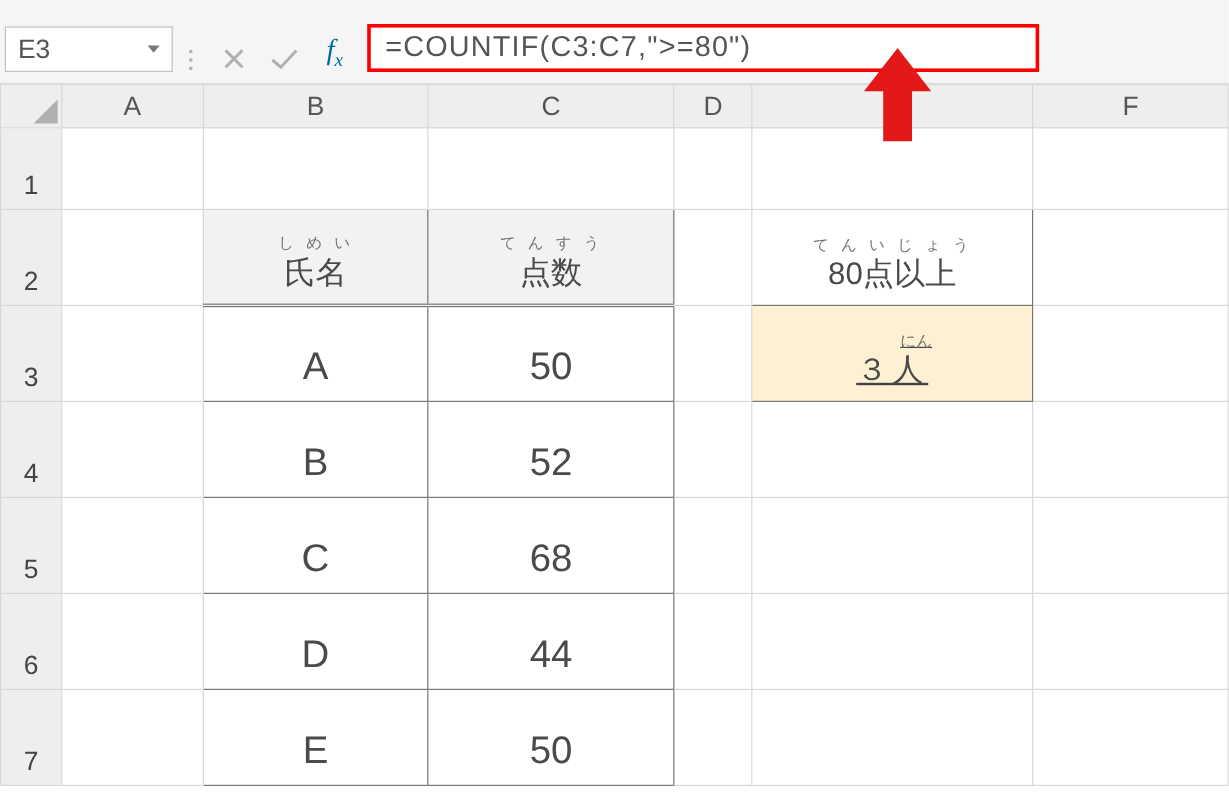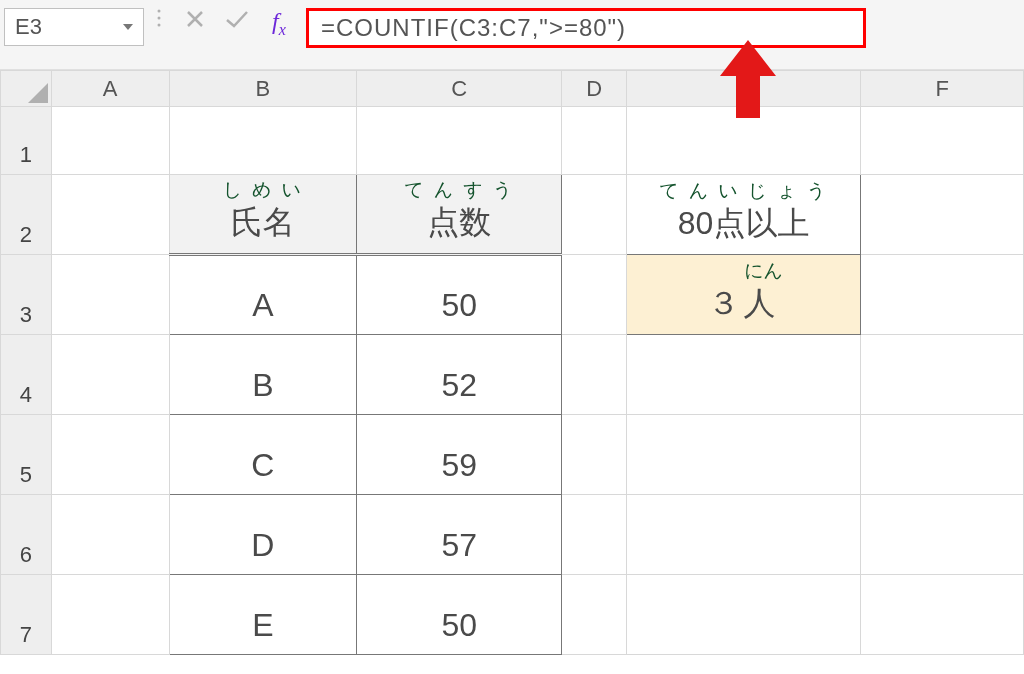--- a/index.html
+++ b/index.html
@@ -12,21 +12,21 @@
   position: relative;
 }
 .formula-bar-area {
   background: #f5f5f5;
   border-bottom: 1px solid #e0e0e0;
   padding-top: 8px;
   height: 70px;
 }
 .formula-bar {
   display: flex;
-  align-items: flex-start;
+  align-items: flex-end;
   height: 52px;
   padding: 0 4px;
 }
 .name-box {
   width: 140px;
   height: 38px;
   background: #ffffff;
   border: 1px solid #c0c0c0;
   display: flex;
   align-items: center;
@@ -47,21 +47,21 @@
   justify-content: center;
 }
 .fb-sep svg { display: block; }
 .fb-btn {
   width: 42px;
   display: flex;
   justify-content: center;
   align-items: center;
   color: #a0a0a0;
 }
-.fb-btn.fx { color: #6d28d9; font-style: italic; font-family: 'Times New Roman', serif; font-size: 24px; }
+.fb-btn.fx { color: #0369a1; font-style: italic; font-family: 'Times New Roman', serif; font-size: 24px; }
 .formula-input-wrap {
   flex: 1;
   height: 40px;
   background: #ffffff;
   border: 3px solid #ff0000;
   display: flex;
   align-items: center;
   padding: 0 12px;
   margin: 0 6px;
   max-width: 560px;
@@ -140,38 +140,39 @@
 }
 .data-header-bottom {
   border-bottom: 3px double #777 !important;
 }
 .result-header {
   border: 1.5px solid #777 !important;
 }
 .result-value {
   background: #fdf0d3 !important;
   border: 1.5px solid #777 !important;
+  text-decoration: underline;
 }
 .ruby-wrap {
   display: flex;
   flex-direction: column;
   align-items: center;
   justify-content: flex-end;
   height: 100%;
   padding-bottom: 8px;
 }
 .ruby-top {
-  font-size: 19px;
-  color: #14532d;
+  font-size: 13px;
+  color: #737373;
   letter-spacing: 10px;
   margin-bottom: -2px;
   padding-left: 8px;
 }
 .ruby-main {
-  font-size: 32px;
+  font-size: 26px;
   color: #4a4a4a;
 }
 .arrow-annotation {
   position: absolute;
   left: 720px;
   top: 40px;
   width: 56px;
   height: 78px;
   z-index: 10;
 }
@@ -305,34 +306,34 @@
       <td></td>
       <td></td>
     </tr>
     <tr>
       <td class="row-header">5</td>
       <td></td>
       <td class="data-table-cell">
             <span class="cell-content">C</span>
           </td>
       <td class="data-table-cell">
-            <span class="cell-content">59</span>
+            <span class="cell-content">68</span>
           </td>
       <td></td>
       <td></td>
       <td></td>
     </tr>
     <tr>
       <td class="row-header">6</td>
       <td></td>
       <td class="data-table-cell">
             <span class="cell-content">D</span>
           </td>
       <td class="data-table-cell">
-            <span class="cell-content">57</span>
+            <span class="cell-content">44</span>
           </td>
       <td></td>
       <td></td>
       <td></td>
     </tr>
     <tr>
       <td class="row-header">7</td>
       <td></td>
       <td class="data-table-cell">
             <span class="cell-content">E</span>

